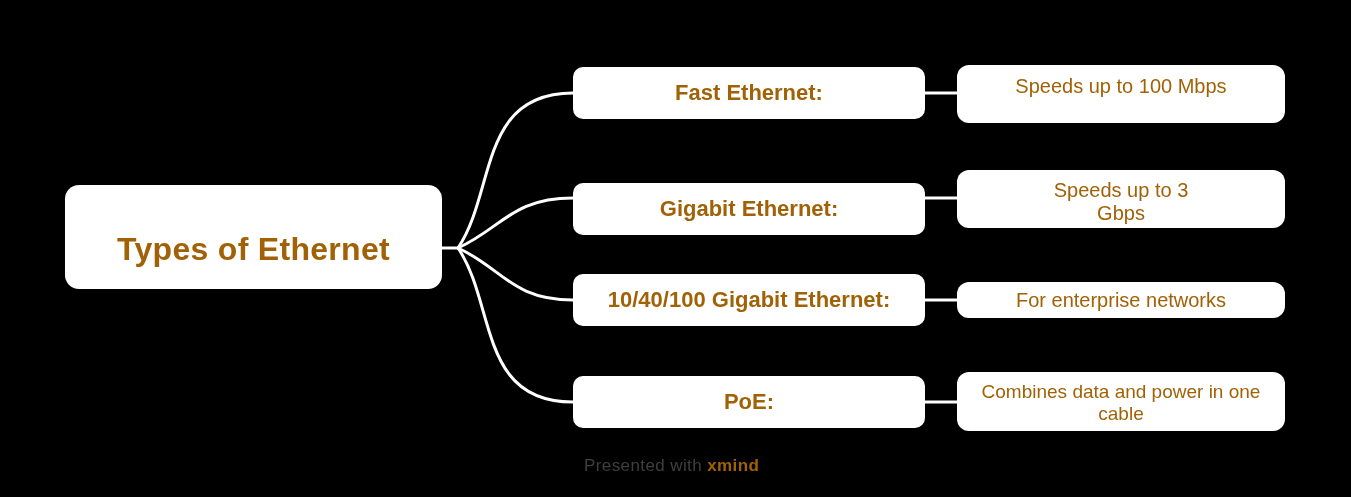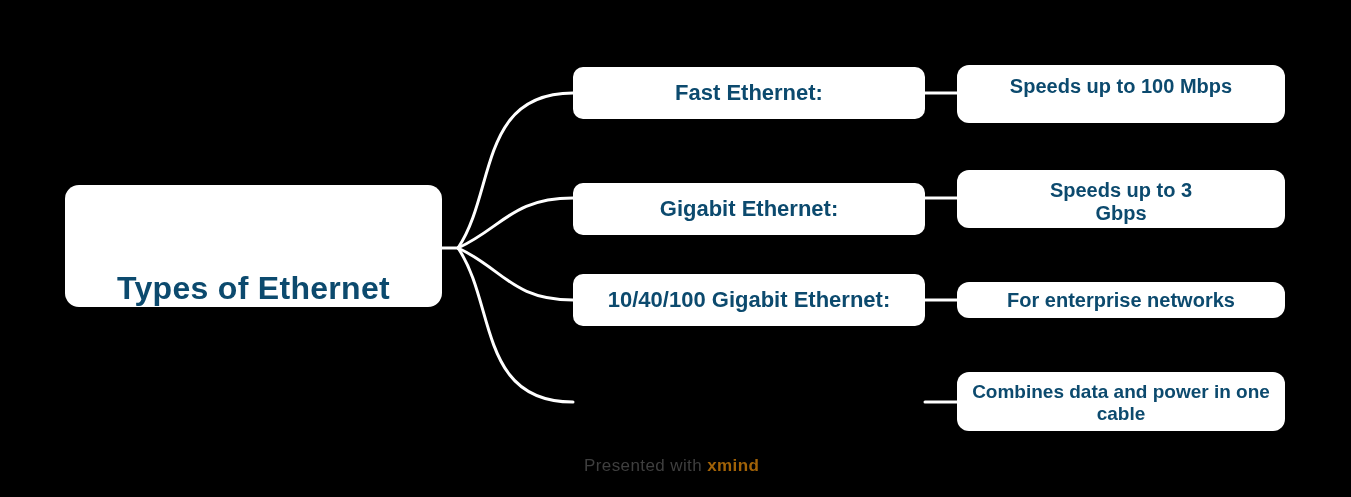--- a/index.html
+++ b/index.html
@@ -28,34 +28,34 @@
   }
   svg.connectors path {
     stroke: #ffffff;
     stroke-width: 3;
     fill: none;
     stroke-linecap: round;
   }
   .node {
     position: absolute;
     background: #ffffff;
-    color: #0c4a6e;
+    color: #a16207;
     z-index: 2;
     box-sizing: border-box;
     display: flex;
     justify-content: center;
     text-align: center;
   }
   .root-node {
     left: 65px;
     top: 185px;
     width: 377px;
-    height: 122px;
+    height: 104px;
     border-radius: 14px;
-    align-items: flex-end;
+    align-items: center;
     padding-top: 24px;
     font-size: 32px;
     font-weight: bold;
     letter-spacing: 0.3px;
   }
   .branch-node {
     left: 573px;
     width: 352px;
     height: 52px;
     border-radius: 10px;
@@ -65,21 +65,21 @@
   }
   .branch-0 { top: 67px; }
   .branch-1 { top: 172px; margin-top: 11px; }
   .branch-2 { top: 274px; }
   .branch-3 { top: 376px; }
   .detail-node {
     left: 957px;
     width: 328px;
     border-radius: 12px;
     font-size: 20px;
-    font-weight: bold;
+    font-weight: normal;
     line-height: 1.15;
     white-space: pre-line;
   }
   .detail-0 { top: 65px;  height: 58px; align-items: flex-start; padding-top: 10px; }
   .detail-1 { top: 170px; height: 58px; align-items: flex-start; padding-top: 9px; }
   .detail-2 { top: 282px; height: 36px; align-items: center; }
   .detail-3 { top: 372px; height: 59px; align-items: flex-start; padding-top: 9px; font-size: 19px; }
   .footer {
     position: absolute;
     left: 584px;
@@ -114,20 +114,23 @@
 
   <div class="node branch-node branch-0">
     <span>Fast Ethernet:</span>
   </div>
   <div class="node branch-node branch-1">
     <span>Gigabit Ethernet:</span>
   </div>
   <div class="node branch-node branch-2">
     <span>10/40/100 Gigabit Ethernet:</span>
   </div>
+  <div class="node branch-node branch-3">
+    <span>PoE:</span>
+  </div>
 
   <div class="node detail-node detail-0">
     <span>Speeds up to 100 Mbps</span>
   </div>
   <div class="node detail-node detail-1">
     <span>Speeds up to 3
 Gbps</span>
   </div>
   <div class="node detail-node detail-2">
     <span>For enterprise networks</span>

